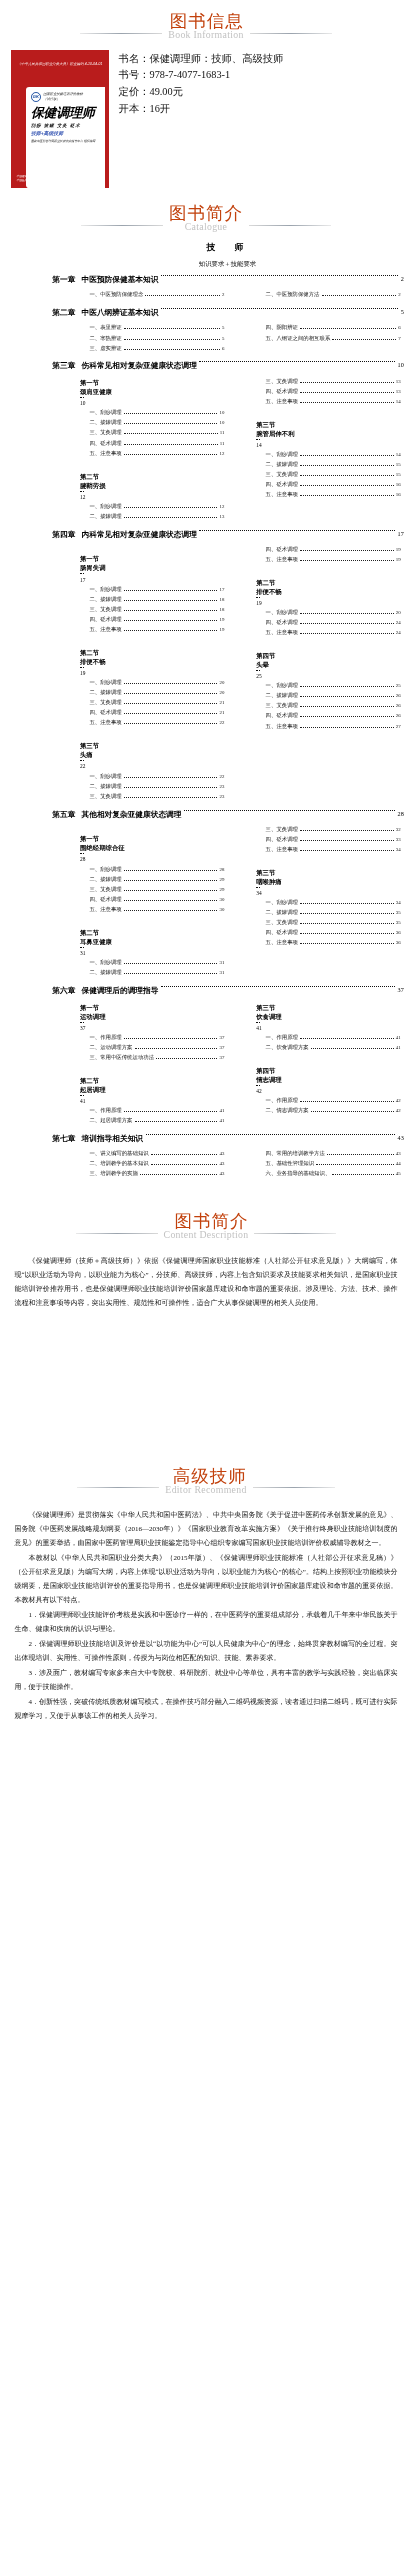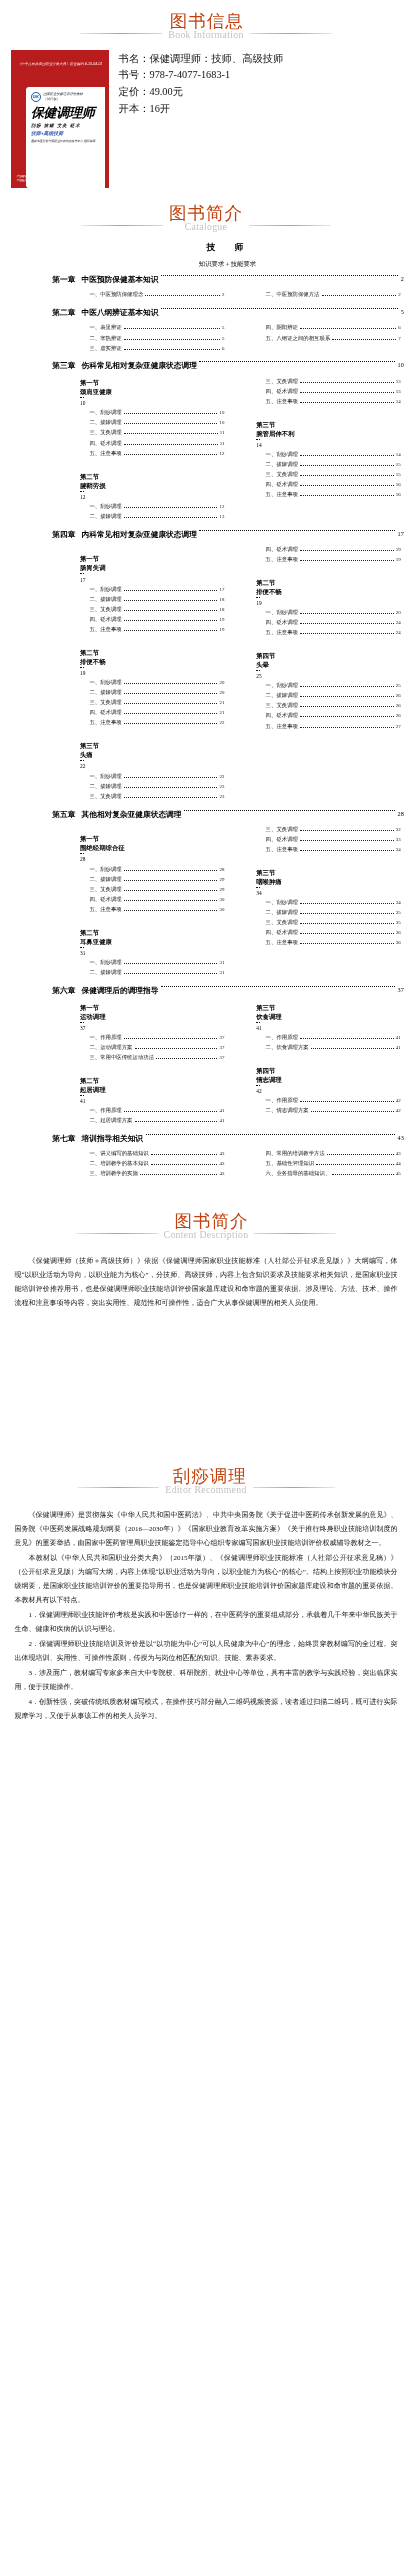--- a/index.html
+++ b/index.html
@@ -829,21 +829,21 @@
 <div class="gap-sm"></div>
 <div class="para-block">
   <p class="para">《保健调理师（技师＋高级技师）》依据《保健调理师国家职业技能标准（人社部公开征求意见版）》大纲编写，体现“以职业活动为导向，以职业能力为核心”，分技师、高级技师，内容上包含知识要求及技能要求相关知识，是国家职业技能培训评价推荐用书，也是保健调理师职业技能培训评价国家题库建设和命审题的重要依据。涉及理论、方法、技术、操作流程和注意事项等内容，突出实用性、规范性和可操作性，适合广大从事保健调理的相关人员使用。</p>
 </div>
 
 <div class="gap-lg"></div>
 <div class="banner">
   <div class="banner-inner">
     <div class="banner-rule-l"></div>
     <div class="banner-rule-r"></div>
-    <div class="banner-cn">刮痧调理</div>
+    <div class="banner-cn">高级技师</div>
     <div class="banner-en">Editor Recommend</div>
   </div>
 </div>
 <div class="gap-sm"></div>
 <div class="para-block">
   <p class="para">《保健调理师》是贯彻落实《中华人民共和国中医药法》、中共中央国务院《关于促进中医药传承创新发展的意见》、国务院《中医药发展战略规划纲要（2016—2030年）》《国家职业教育改革实施方案》《关于推行终身职业技能培训制度的意见》的重要举措，由国家中医药管理局职业技能鉴定指导中心组织专家编写国家职业技能培训评价权威辅导教材之一。</p>
   <p class="para">本教材以《中华人民共和国职业分类大典》（2015年版）、《保健调理师职业技能标准（人社部公开征求意见稿）》（公开征求意见版）为编写大纲，内容上体现“以职业活动为导向，以职业能力为核心”的核心”。结构上按照职业功能模块分级纲要，是国家职业技能培训评价的重要指导用书，也是保健调理师职业技能培训评价国家题库建设和命审题的重要依据。本教材具有以下特点。</p>
   <p class="para">1．保健调理师职业技能评价考核是实践和中医诊疗一样的，在中医药学的重要组成部分，承载着几千年来中华民族关于生命、健康和疾病的认识与理论。</p>
   <p class="para">2．保健调理师职业技能培训及评价是以“以功能为中心”可以人民健康为中心”的理念，始终贯穿教材编写的全过程。突出体现培训、实用性、可操作性原则，传授为与岗位相匹配的知识、技能、素养要求。</p>
   <p class="para">3．涉及面广，教材编写专家多来自大中专院校、科研院所、就业中心等单位，具有丰富的教学与实践经验，突出临床实用，便于技能操作。</p>

